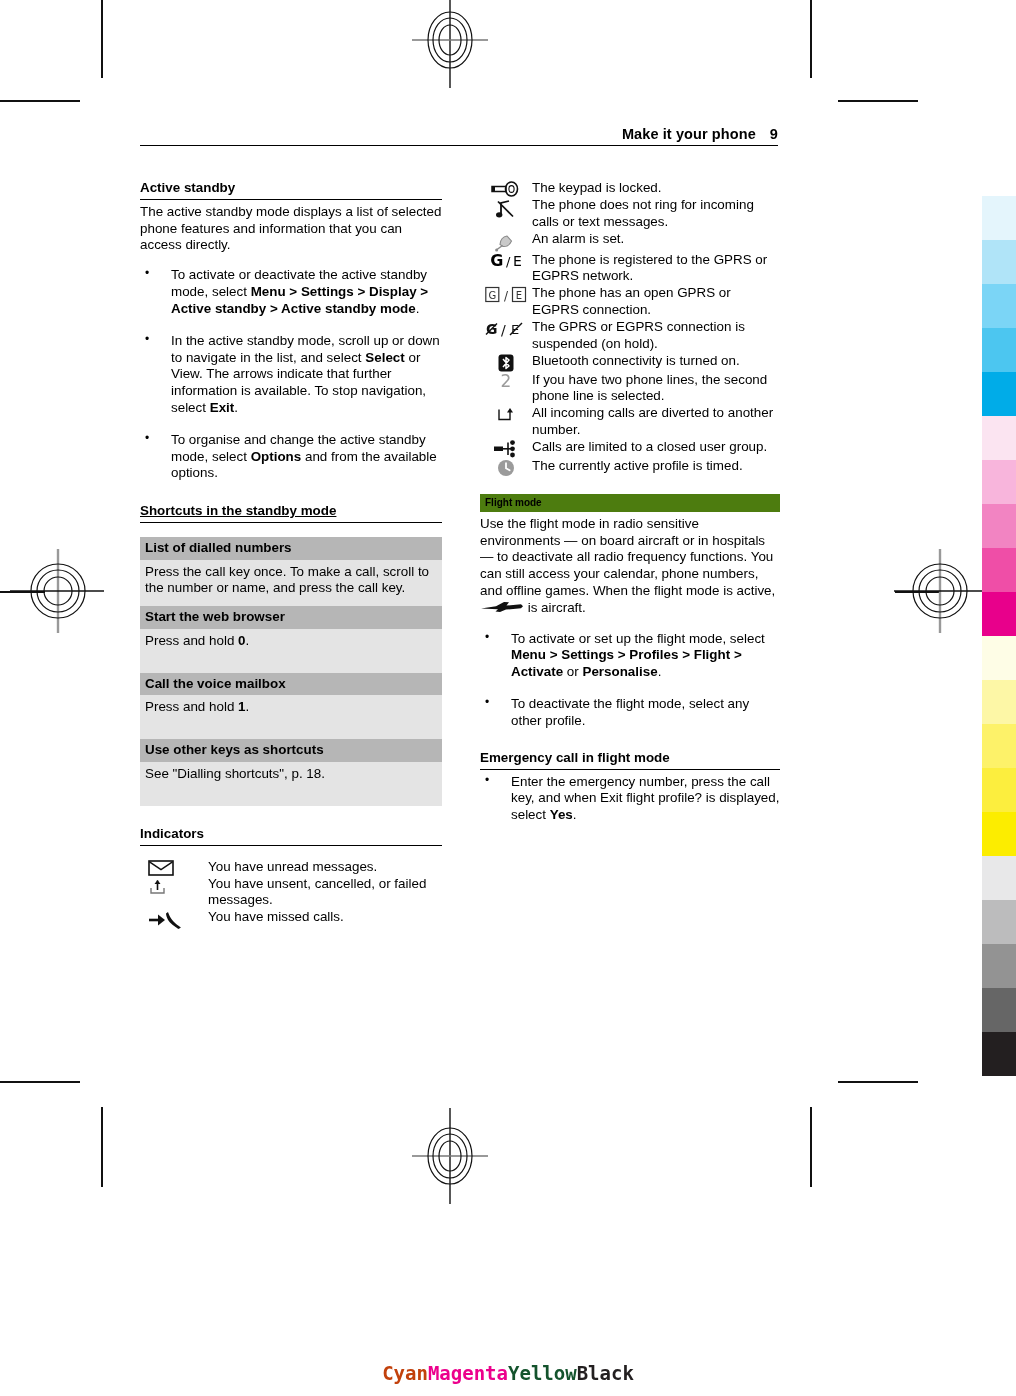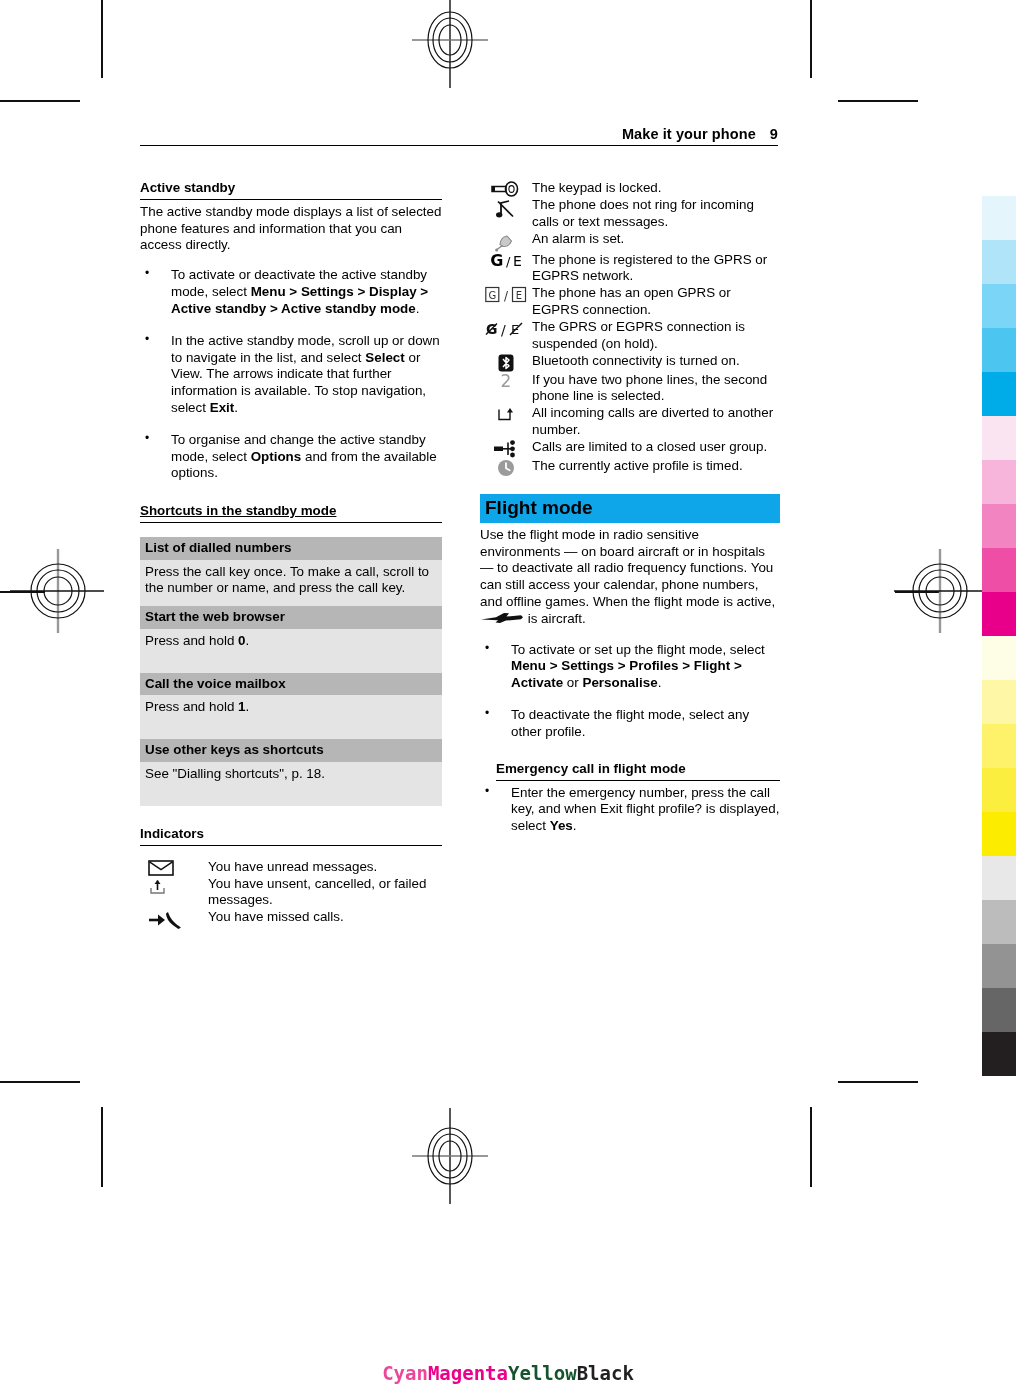--- a/index.html
+++ b/index.html
@@ -127,23 +127,23 @@
     align-items:flex-start;
     padding-top:1px;
   }
   .ind-ico.left{width:60px;min-width:60px;justify-content:flex-start;padding-left:8px;}
   .ind-txt{
     font-size:13.4px;
     line-height:1.255;
     flex:1;
   }
   .grayband{
-    background:#0ea5e9;
+    background:#4d7c0f;
     font-weight:bold;
-    font-size:19px;
+    font-size:10px;
     padding:3px 5px 4px 5px;
   }
 
   
   .colorstrip{position:absolute;left:982px;top:0;width:34px;height:1396px;}
   .sw{position:absolute;left:0;width:34px;}
 
   
   .cmyk-bar{
     position:absolute;
@@ -410,21 +410,21 @@
       <div class="grayband" style="margin-top:17px;">Flight mode</div>
       <p class="body"><span>Use the flight mode in radio sensitive environments — on board aircraft or in hospitals — to deactivate all radio frequency functions. You can still access your calendar, phone numbers, and offline games. When the flight mode is active, </span><span style="display:inline-block;vertical-align:-1px;"><svg width="44" height="12" viewBox="0 0 44 12">
             <path d="M1 7.5 L16 5.2 L24 1 L29 1.2 L26.5 4.6 L41 3.2 L43 5.2 L41 7.2 L26 8.6 L20 11 L15.5 10.6 L18 8.2 Z" fill="#111"></path>
           </svg></span><span> is aircraft.</span></p>
 
       <ul class="bul">
           <li><span>To activate or set up the flight mode, select </span><span style="font-weight: bold;">Menu</span><span style="font-weight: bold;"> &gt; </span><span style="font-weight: bold;">Settings</span><span style="font-weight: bold;"> &gt; </span><span style="font-weight: bold;">Profiles</span><span style="font-weight: bold;"> &gt; </span><span style="font-weight: bold;">Flight</span><span style="font-weight: bold;"> &gt; </span><span style="font-weight: bold;">Activate</span><span> or </span><span style="font-weight: bold;">Personalise</span><span>.</span></li>
           <li><span>To deactivate the flight mode, select any other profile.</span></li>
         </ul>
 
-      <h2 class="sec" style="margin-top:20px;margin-left:16px;">Emergency call in flight mode</h2>
+      <h2 class="sec" style="margin-top:20px;">Emergency call in flight mode</h2>
 
       <ul class="bul" style="margin-top:4px;">
           <li><span>Enter the emergency number, press the call key, and when </span><span style="font-weight: normal;">Exit flight profile?</span><span> is displayed, select </span><span style="font-weight: bold;">Yes</span><span>.</span></li>
         </ul>
 
     </div>
   </div>
 </div>
 
 <div class="colorstrip">
@@ -443,13 +443,13 @@
     <div class="sw" style="top: 724px; height: 44px; background: rgb(253, 242, 105);"></div>
     <div class="sw" style="top: 768px; height: 44px; background: rgb(252, 238, 62);"></div>
     <div class="sw" style="top: 812px; height: 44px; background: rgb(252, 237, 0);"></div>
     <div class="sw" style="top: 856px; height: 44px; background: rgb(232, 232, 233);"></div>
     <div class="sw" style="top: 900px; height: 44px; background: rgb(188, 188, 189);"></div>
     <div class="sw" style="top: 944px; height: 44px; background: rgb(147, 147, 147);"></div>
     <div class="sw" style="top: 988px; height: 44px; background: rgb(102, 102, 102);"></div>
     <div class="sw" style="top: 1032px; height: 44px; background: rgb(35, 31, 32);"></div>
   </div>
 
-<div class="cmyk-bar"><span style="color: #ec4899;">Cyan</span><span style="color: rgb(236, 0, 140);">Magenta</span><span style="color: #14532d;">Yellow</span><span style="color: rgb(35, 31, 32);">Black</span></div>
+<div class="cmyk-bar"><span style="color: #c2410c;">Cyan</span><span style="color: rgb(236, 0, 140);">Magenta</span><span style="color: #14532d;">Yellow</span><span style="color: rgb(35, 31, 32);">Black</span></div>
 
 </body></html>

